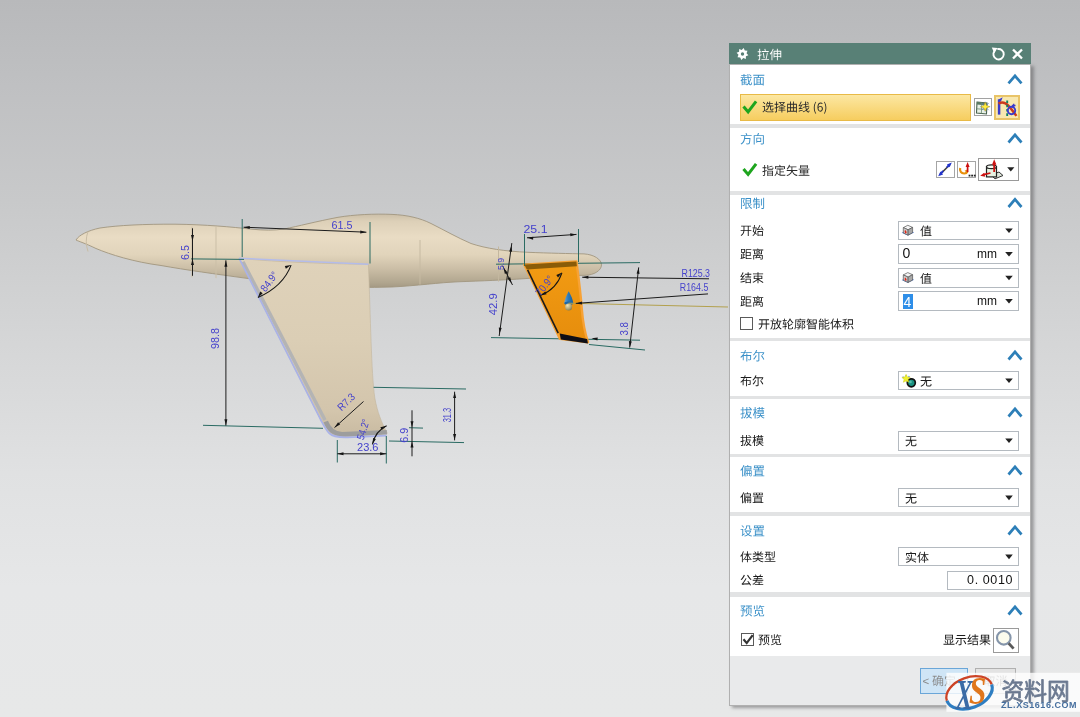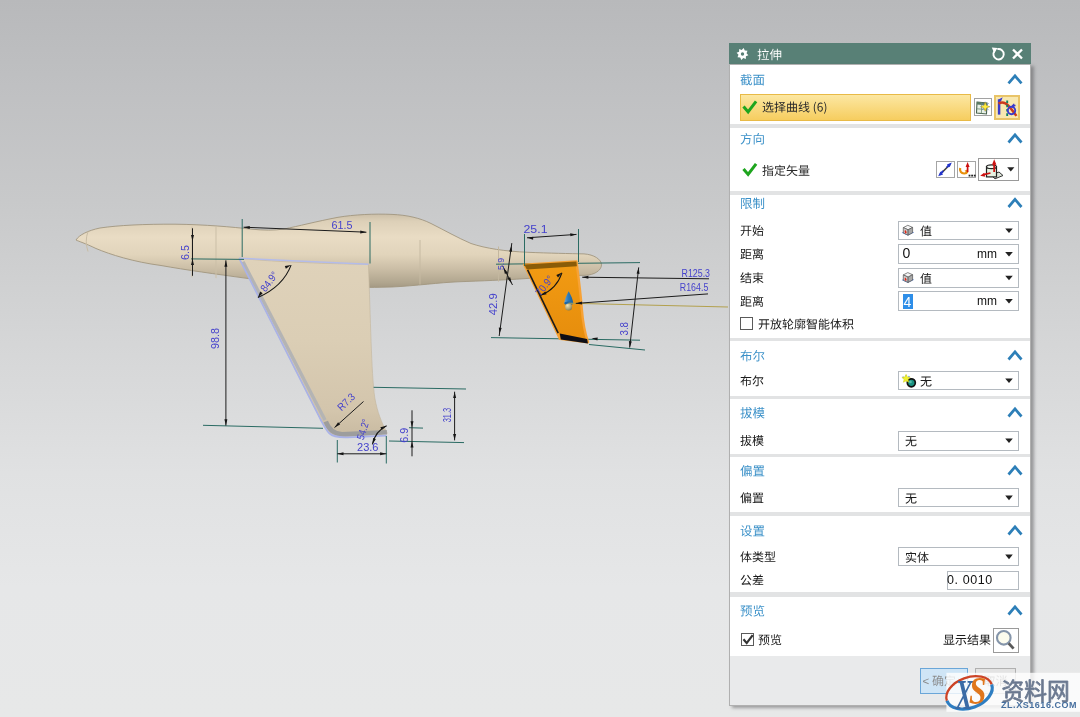--- a/index.html
+++ b/index.html
@@ -172,21 +172,21 @@
 <div style="position:absolute;left:11px;top:274px;width:13px;height:13px;background:#fff;border:1px solid #5a5a5a;box-sizing:border-box"></div>
 <div style="position:absolute;left:12px;top:590px;width:13px;height:13px;background:#fff;border:1px solid #5a5a5a;box-sizing:border-box"></div>
 <div style="position:absolute;left:264px;top:584.5px;width:26px;height:25.5px;background:#fff;border:1px solid #9a9a9a;box-sizing:border-box"></div>
 <div style="position:absolute;left:191px;top:625px;width:47.5px;height:25.5px;background:#cfe5f6;border:1px solid #6aa6d8;box-sizing:border-box"></div>
 <div style="position:absolute;left:246px;top:625px;width:40.5px;height:25.5px;background:#e3e3e3;border:1px solid #b0b0b0;box-sizing:border-box"></div>
 <div style="position:absolute;left:173.5px;top:203.4px;font-size:14px;color:#111;line-height:1">0</div>
 <div style="position:absolute;left:173.5px;top:251.3px;width:10px;height:15px;background:#2e8ee8"></div>
 <div style="position:absolute;left:174.5px;top:251.6px;font-size:14px;color:#fff;line-height:1">4</div>
 <div style="position:absolute;left:248px;top:204.8px;font-size:12px;color:#111;line-height:1">mm</div>
 <div style="position:absolute;left:248px;top:252.0px;font-size:12px;color:#111;line-height:1">mm</div>
-<div style="position:absolute;left:218px;top:530.2px;width:66px;text-align:left;font-size:12.5px;color:#111;letter-spacing:0.6px">0. 0010</div>
+<div style="position:absolute;left:218px;top:530.2px;width:66px;text-align:right;font-size:12.5px;color:#111;letter-spacing:0.6px">0. 0010</div>
 </div>
 <svg id="ovl" width="1080" height="717" viewBox="0 0 1080 717" style="position:absolute;left:0;top:0" font-family="Liberation Sans, sans-serif">
 <g transform="translate(757,59.3) scale(0.012500)" fill="#fff">
       <path d="M400 -658V-587H939V-658ZM469 -509C500 -370 528 -185 537 -80L610 -101C600 -203 568 -384 535 -524ZM586 -828C605 -778 625 -712 633 -669L707 -691C698 -734 676 -797 657 -847ZM353 -34V37H966V-34H763C800 -168 841 -364 867 -519L788 -532C770 -382 730 -168 693 -34ZM179 -840V-638H55V-568H179V-346C128 -332 82 -320 43 -311L65 -238L179 -272V-7C179 6 175 10 162 10C151 11 114 11 73 10C82 30 92 60 95 78C157 79 194 77 218 65C243 53 253 34 253 -7V-294L367 -328L358 -397L253 -367V-568H358V-638H253V-840Z M1592 -613V-475H1397V-613ZM1326 -682V-146H1397V-199H1592V79H1665V-199H1866V-154H1940V-682H1665V-835H1592V-682ZM1665 -613H1866V-475H1665ZM1592 -408V-267H1397V-408ZM1665 -408H1866V-267H1665ZM1264 -836C1208 -684 1115 -534 1016 -437C1030 -420 1051 -381 1058 -363C1093 -399 1127 -441 1160 -487V78H1232V-600C1271 -669 1307 -742 1335 -815Z"></path>
     </g>
 <g transform="translate(742.5,54)">
       <path d="M 1.17,-5.88 L 2.28,-3.41 L 4.99,-3.33 L 4.02,-0.80 L 5.88,1.17 L 3.41,2.28 L 3.33,4.99 L 0.80,4.02 L -1.17,5.88 L -2.28,3.41 L -4.99,3.33 L -4.02,0.80 L -5.88,-1.17 L -3.41,-2.28 L -3.33,-4.99 L -0.80,-4.02 Z" fill="#fff"></path>
       <circle cx="0" cy="0" r="1.7" fill="#588076"></circle>
     </g>
 <path d="M 994.5,51.0 A 5.2,5.2 0 1 0 997.3,49.2" fill="none" stroke="#fff" stroke-width="1.9"></path>

